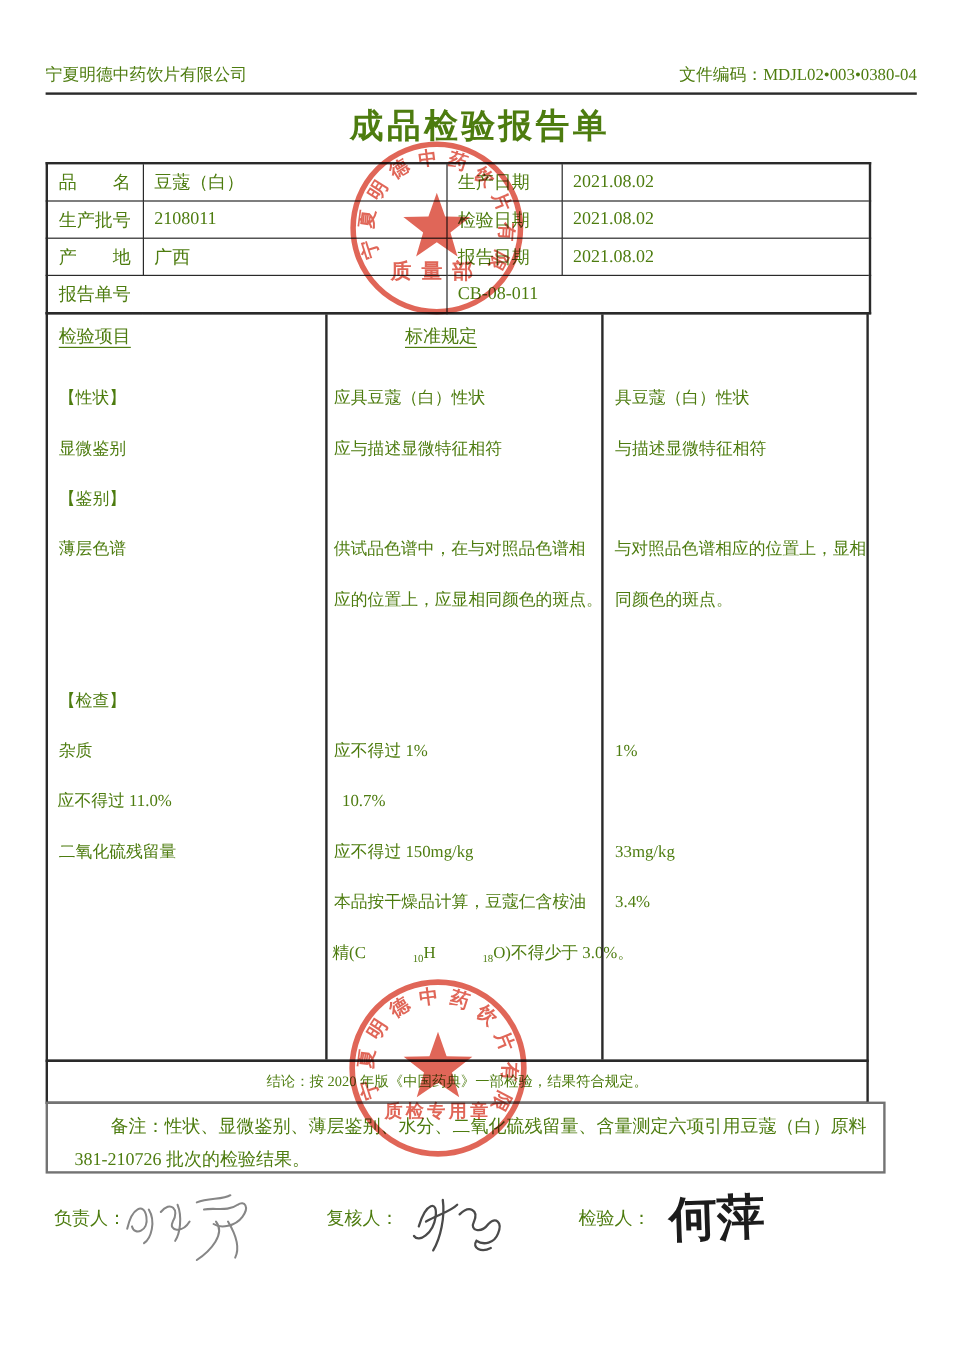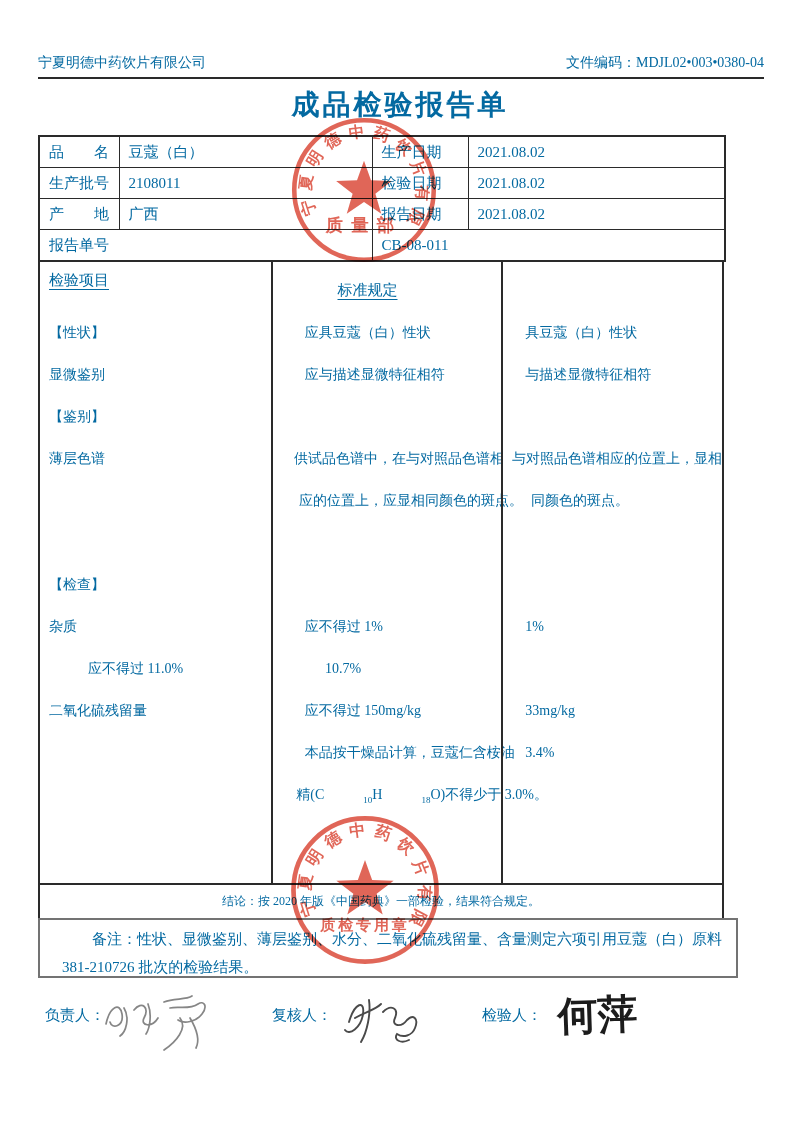--- a/index.html
+++ b/index.html
@@ -1,40 +1,40 @@
 <!DOCTYPE html>
 <html><head>
 <meta charset="utf-8">
 <style>
   html,body{margin:0;padding:0;background:#e8e8e8;}
   .page{position:relative;width:800px;height:1131px;background:#ffffff;margin:0 auto;
-        font-family:"Liberation Serif","DejaVu Serif",serif;color:#0369a1;overflow:hidden;}
+        font-family:"Liberation Serif","DejaVu Serif",serif;color:#4d7c0f;overflow:hidden;}
   
   .doc-header{position:absolute;left:38px;top:54px;width:726px;display:flex;
               justify-content:space-between;align-items:flex-end;border-bottom:2px solid #2a2a2a;
               padding-bottom:5px;font-size:14px;}
   .doc-title{position:absolute;left:0;top:86px;width:800px;text-align:center;
              font-size:28px;font-weight:bold;letter-spacing:3px;}
   
   .sheet{position:absolute;left:38px;top:135px;width:686px;}
   table.info{border-collapse:collapse;width:686px;table-layout:fixed;}
   table.info td{border:1.5px solid #2a2a2a;height:30px;padding:0 0 0 9px;font-size:15px;overflow:hidden;white-space:nowrap;}
   table.info{border:2px solid #2a2a2a;}
   
   .main-box{position:relative;width:682px;height:621px;border:2px solid #2a2a2a;margin-top:-2px;}
   .vline{position:absolute;top:0;bottom:0;width:1.5px;background:#2a2a2a;}
   .mt-headers{display:flex;height:50px;}
   .mt-headers .hcell{font-size:15px;padding-top:9px;box-sizing:border-box;}
   .mt-headers .h1{width:233px;text-align:left;padding-left:9px;}
-  .mt-headers .h2{width:189px;text-align:center;margin-top:10px;}
+  .mt-headers .h2{width:189px;text-align:center;}
   .mt-headers .h3{width:220px;text-align:center;}
   .hcell span{text-decoration:underline;text-underline-offset:4px;}
   .mt-row{display:flex;height:42px;line-height:42px;font-size:14px;}
   .mt-row .c1{width:233px;box-sizing:border-box;padding-left:9px;white-space:nowrap;overflow:visible;}
-  .mt-row .c2{width:237px;box-sizing:border-box;padding-left:8px;white-space:nowrap;overflow:visible;margin-left:40px;}
+  .mt-row .c2{width:237px;box-sizing:border-box;padding-left:8px;white-space:nowrap;overflow:visible;}
   .mt-row .c3{width:220px;box-sizing:border-box;padding-left:8px;white-space:nowrap;overflow:visible;}
   sub.f{font-size:9px;vertical-align:-4px;padding-left:39px;}
   
   .conclusion{width:682px;border:2px solid #2a2a2a;margin-top:-2px;height:33px;line-height:33px;
               text-align:center;font-size:12px;}
   .remark{width:666px;border:2px solid #737373;margin-top:-2px;height:48px;padding:5px 8px 3px 22px;
           font-size:15px;line-height:28px;text-indent:2em;}
   
   .sig-label{position:absolute;font-size:15px;}
   .sig-svg{position:absolute;}

